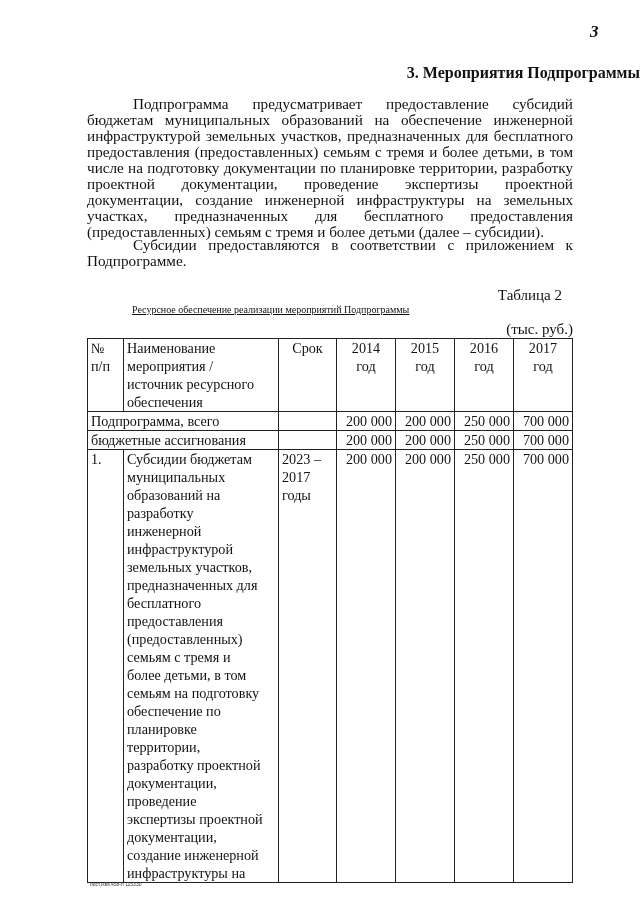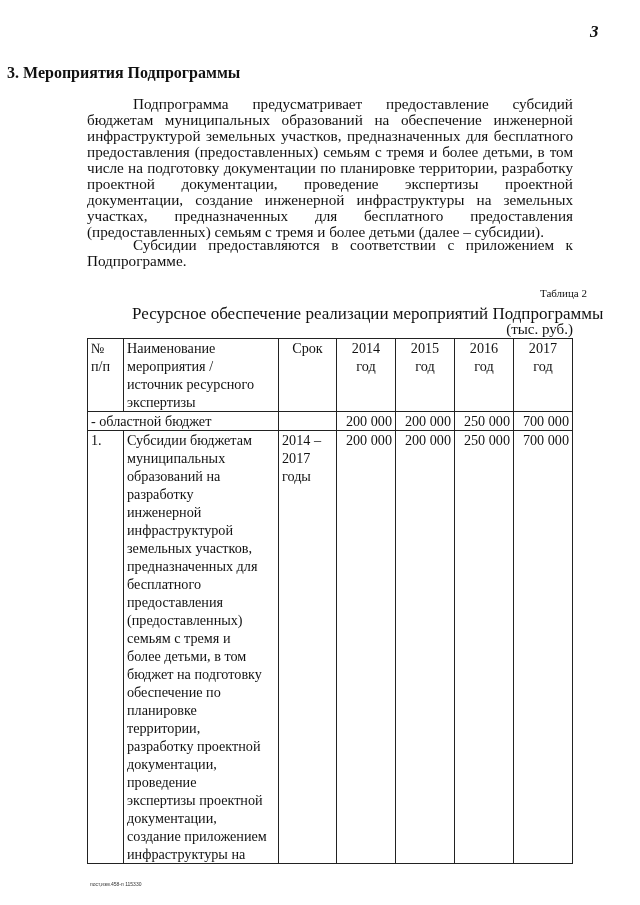--- a/index.html
+++ b/index.html
@@ -21,49 +21,50 @@
       top: 22px;
       font-size: 17px;
       font-style: italic;
       font-weight: bold;
     }
     .heading {
       position: absolute;
       left: 0;
       width: 640px;
       top: 64px;
-      text-align: left;
+      text-align: right;
       font-size: 16px;
       font-weight: bold;
       padding-left: 7px;
       box-sizing: border-box;
     }
     .para {
       position: absolute;
       left: 87px;
       width: 486px;
       font-size: 15.2px;
       line-height: 16px;
       text-align: justify;
       text-indent: 46px;
       margin: 0;
     }
     .para.p1 { top: 96px; }
     .para.p2 { top: 237px; }
     .table-label {
       position: absolute;
-      right: 53px;
+      right: 78px;
       top: 287px;
-      font-size: 11px;
+      font-size: 15px;
     }
     .table-caption {
       position: absolute;
       left: 132px;
       top: 304px;
-      font-size: 17px;
+      font-size: 10px;
+      text-decoration: underline;
     }
     .units {
       position: absolute;
       right: 67px;
       top: 321px;
       font-size: 15px;
     }
     table.res {
       position: absolute;
       left: 87px;
@@ -122,82 +123,90 @@
   <tbody>
     <tr>
       <td class="hdr-cell">
         <span class="line">№</span>
         <span class="line">п/п</span>
       </td>
       <td>
         <span class="line">Наименование</span>
         <span class="line">мероприятия /</span>
         <span class="line">источник ресурсного</span>
-        <span class="line">экспертизы</span>
+        <span class="line">обеспечения</span>
       </td>
       <td class="center">Срок</td>
       <td class="center">
         <span class="line">2014</span>
         <span class="line">год</span>
       </td>
       <td class="center">
         <span class="line">2015</span>
         <span class="line">год</span>
       </td>
       <td class="center">
         <span class="line">2016</span>
         <span class="line">год</span>
       </td>
       <td class="center">
         <span class="line">2017</span>
         <span class="line">год</span>
       </td>
     </tr>
 
-
-
-    <tr>
-      <td colspan="2">- областной бюджет</td>
+    <tr>
+      <td colspan="2">Подпрограмма, всего</td>
       <td></td>
       <td class="right">200 000</td>
       <td class="right">200 000</td>
       <td class="right">250 000</td>
       <td class="right">700 000</td>
     </tr>
+
+    <tr>
+      <td colspan="2">бюджетные ассигнования</td>
+      <td></td>
+      <td class="right">200 000</td>
+      <td class="right">200 000</td>
+      <td class="right">250 000</td>
+      <td class="right">700 000</td>
+    </tr>
+
 
     <tr>
       <td>1.</td>
       <td id="item-name-cell">
           <span class="line">Субсидии бюджетам</span>
           <span class="line">муниципальных</span>
           <span class="line">образований на</span>
           <span class="line">разработку</span>
           <span class="line">инженерной</span>
           <span class="line">инфраструктурой</span>
           <span class="line">земельных участков,</span>
           <span class="line">предназначенных для</span>
           <span class="line">бесплатного</span>
           <span class="line">предоставления</span>
           <span class="line">(предоставленных)</span>
           <span class="line">семьям с тремя и</span>
           <span class="line">более детьми, в том</span>
-          <span class="line">бюджет на подготовку</span>
+          <span class="line">семьям на подготовку</span>
           <span class="line">обеспечение по</span>
           <span class="line">планировке</span>
           <span class="line">территории,</span>
           <span class="line">разработку проектной</span>
           <span class="line">документации,</span>
           <span class="line">проведение</span>
           <span class="line">экспертизы проектной</span>
           <span class="line">документации,</span>
-          <span class="line">создание приложением</span>
+          <span class="line">создание инженерной</span>
           <span class="line">инфраструктуры на</span>
         </td>
       <td id="item-term-cell">
-          <span class="line">2014 –</span>
+          <span class="line">2023 –</span>
           <span class="line">2017</span>
           <span class="line">годы</span>
         </td>
       <td class="right">200 000</td>
       <td class="right">200 000</td>
       <td class="right">250 000</td>
       <td class="right">700 000</td>
     </tr>
   </tbody>
 </table>

